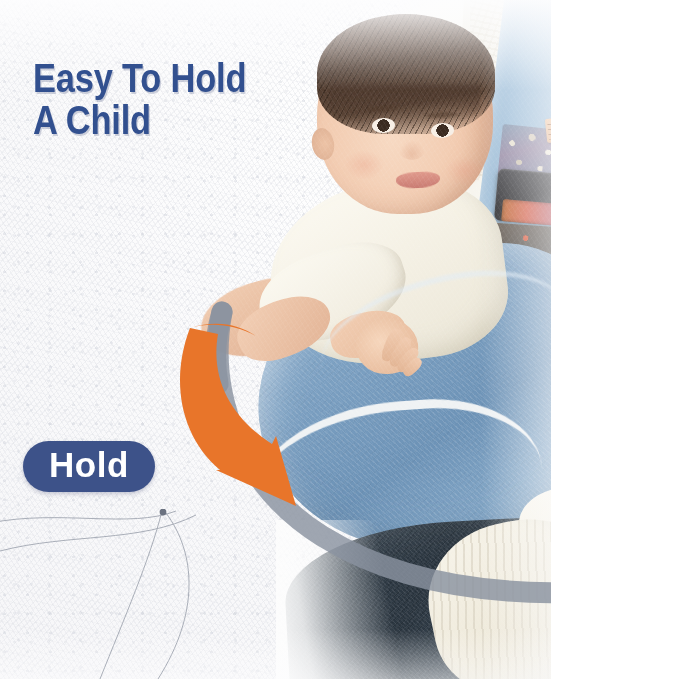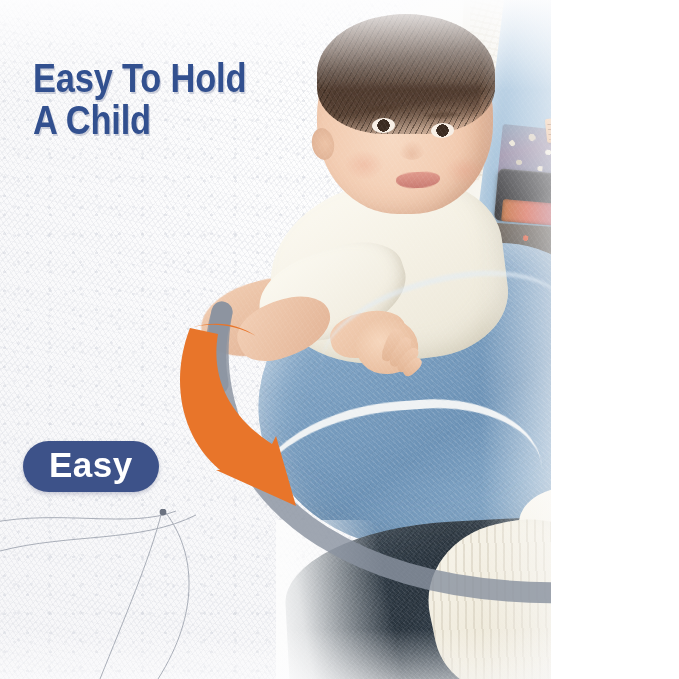--- a/index.html
+++ b/index.html
@@ -498,16 +498,16 @@
              L100,118
              L96,126
              C56,100 34,62 42,16
              Z" fill="#e8752a"></path>
     <path d="M14,10 C40,2 62,6 80,18 C58,6 34,4 14,10 Z" fill="#e8752a"></path>
   </svg>
 
   <div class="headline">Easy To Hold
 A Child</div>
 
-  <div class="notic-badge">Easy</div>
+  <div class="notic-badge">Hold</div>
 
 
 </div>
 
 </body></html>

